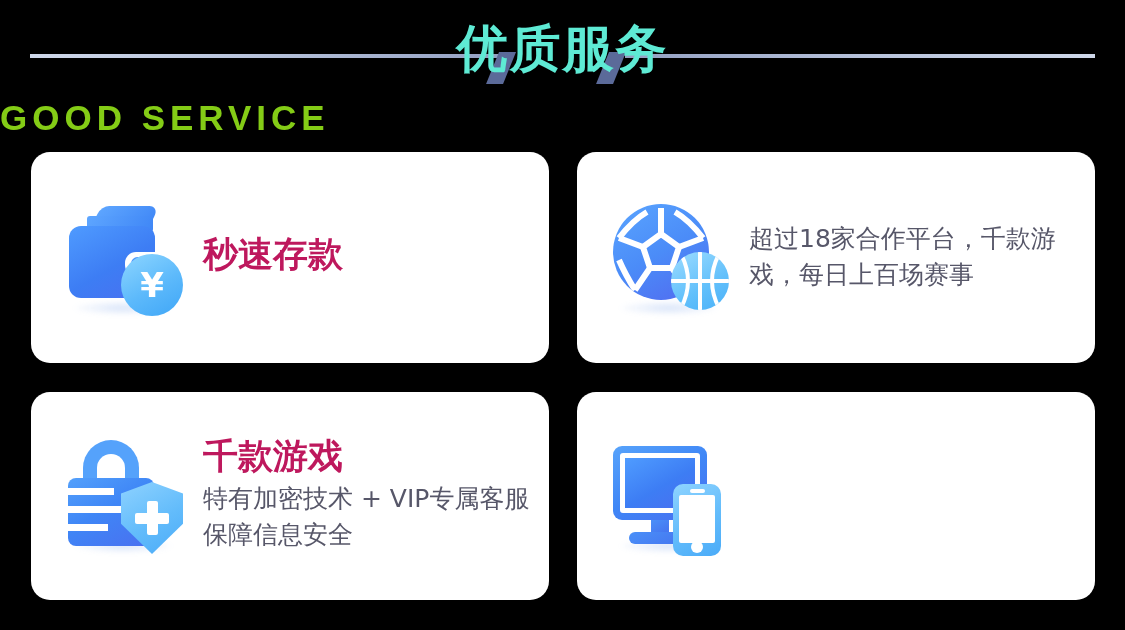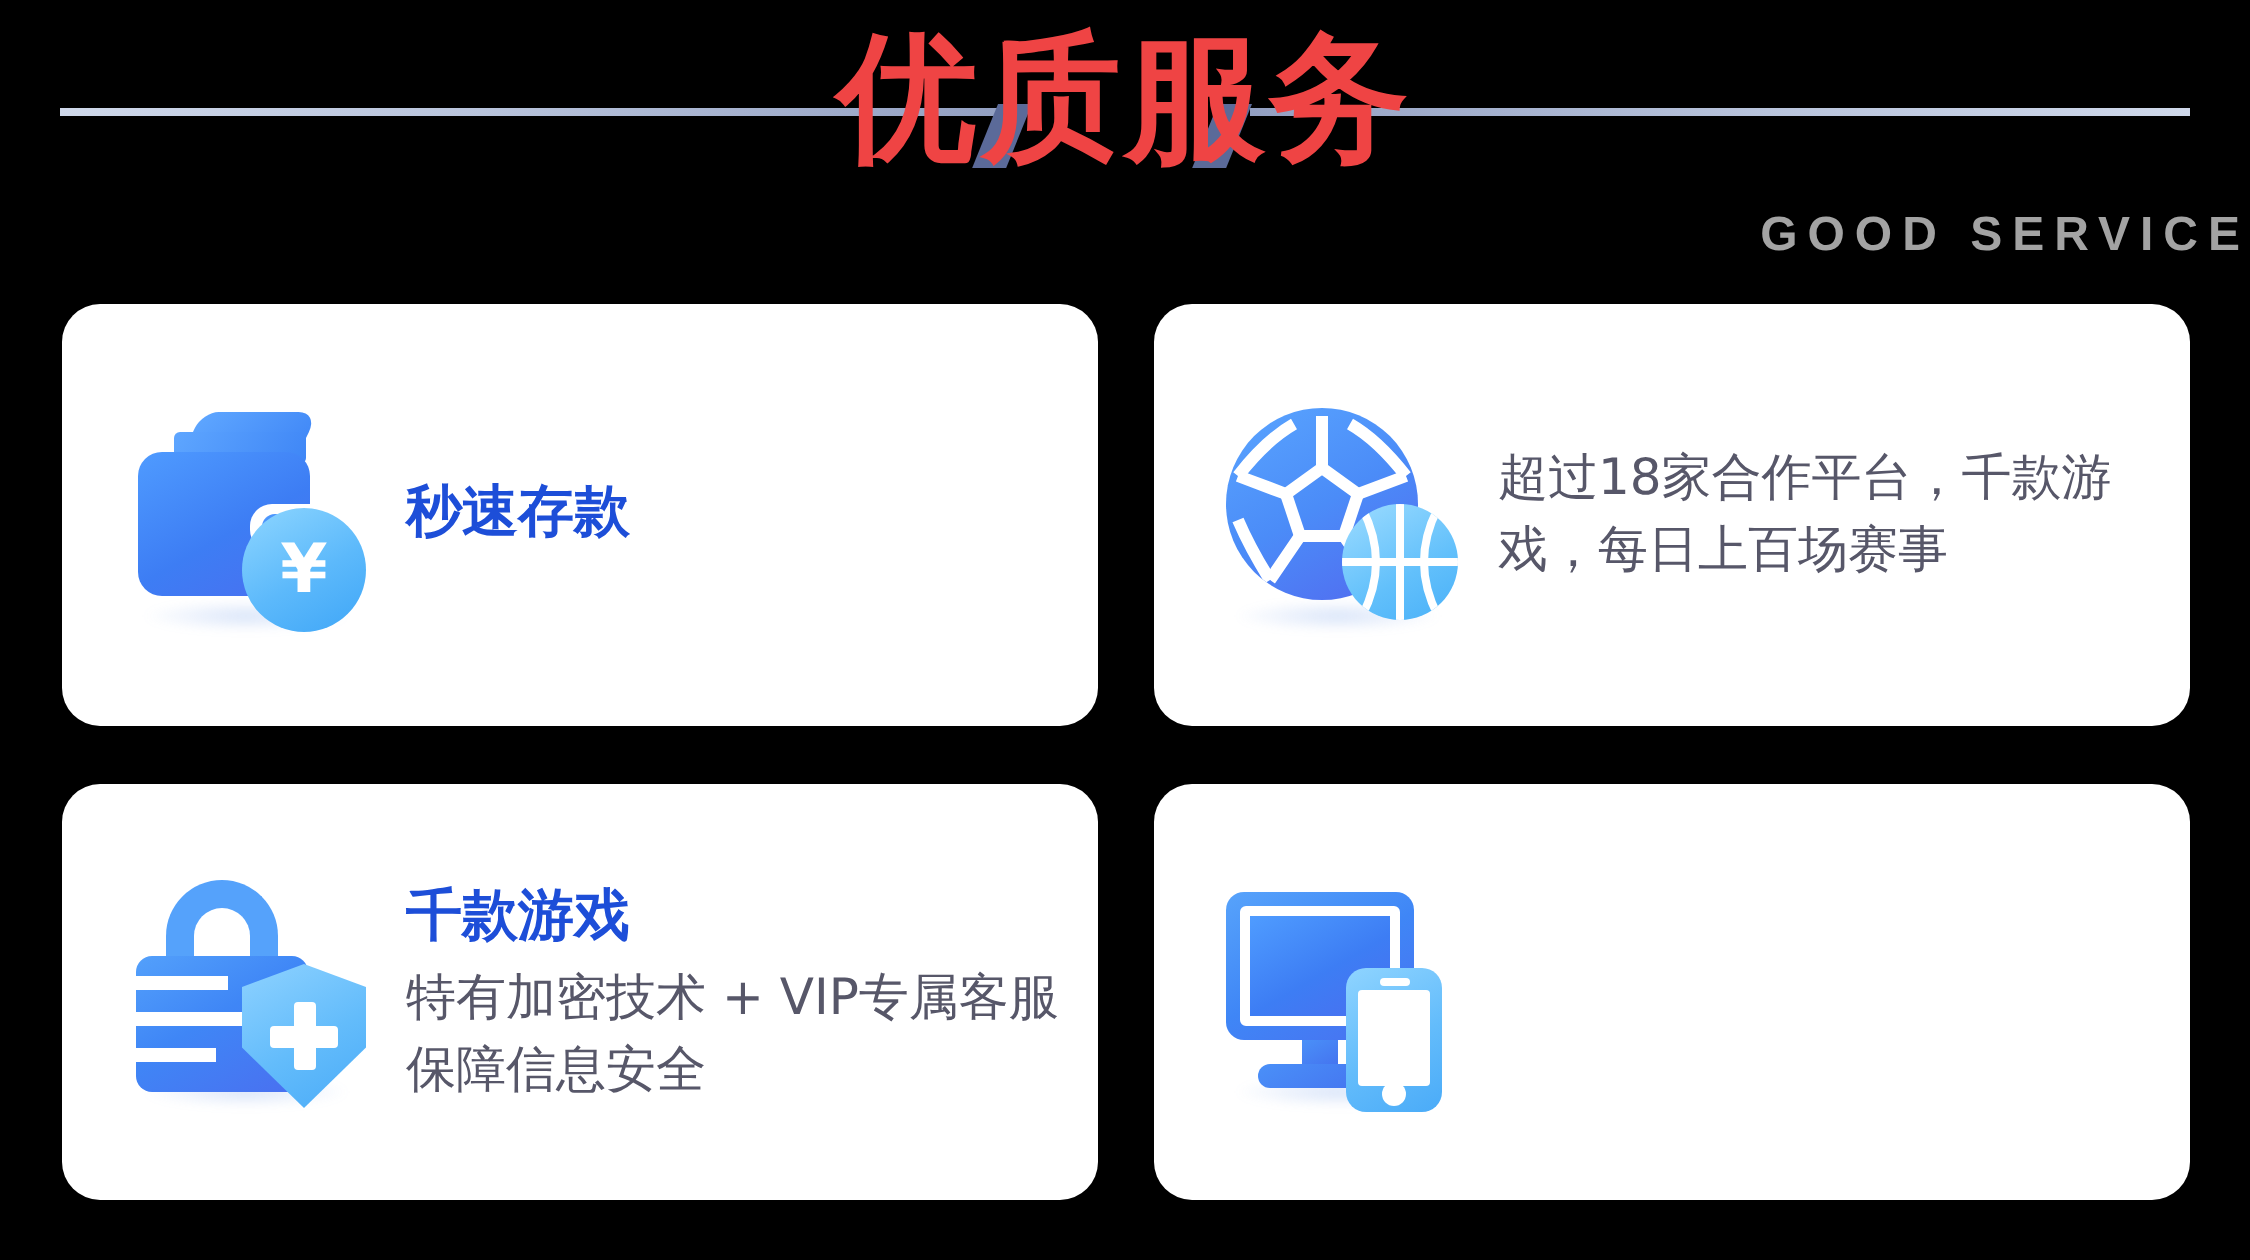--- a/index.html
+++ b/index.html
@@ -28,32 +28,32 @@
   .slash{
     position:absolute; top:52px; width:17px; height:32px;
     background:#5b6a99;
   }
   .slash-left{ left:499px; transform:skewX(-22deg); transform-origin:top left;}
   .slash-right{ right:499px; transform:skewX(-22deg); transform-origin:top right;}
 
   .main-title{
     position:absolute; left:0; right:0; top:6px;
     text-align:center;
-    font-size:70px; line-height:86px;
+    font-size:51px; line-height:86px;
     font-weight:bold;
-    color:#ef4444;
+    color:#5eead4;
     letter-spacing:2px;
     font-family:"DejaVu Sans","Liberation Sans",sans-serif;
   }
   .sub-title{
     position:absolute; left:0; right:0; top:98px;
-    text-align:right;
-    font-size:24px; line-height:40px;
+    text-align:left;
+    font-size:35px; line-height:40px;
     font-weight:bold;
-    color:#a3a3a3;
+    color:#84cc16;
     letter-spacing:5px;
     font-family:"Liberation Sans","DejaVu Sans",sans-serif;
   }
 
   
   .grid{
     position:absolute; left:31px; top:152px;
     width:1064px; height:448px;
     display:grid;
     grid-template-columns:518px 518px;
@@ -68,24 +68,24 @@
     padding-left:34px;
     overflow:hidden;
   }
   .icon-wrap{
     width:124px; min-width:124px; height:124px;
     position:relative;
     margin-right:14px;
   }
   .txt{ padding-bottom:2px; }
   .card-title{
-    font-size:28px; line-height:44px;
+    font-size:35px; line-height:44px;
     font-weight:bold;
-    color:#1d4ed8;
-    font-family:Liberation Serif, serif;
+    color:#be185d;
+    font-family:Liberation Mono, monospace;
     letter-spacing:0px;
     white-space:nowrap;
   }
   .card-desc{
     font-size:25px; line-height:36px;
     color:#575769;
     font-family:"DejaVu Sans","Liberation Sans",sans-serif;
     max-width:330px;
   }
   .card-desc.wide{ max-width:336px; }

